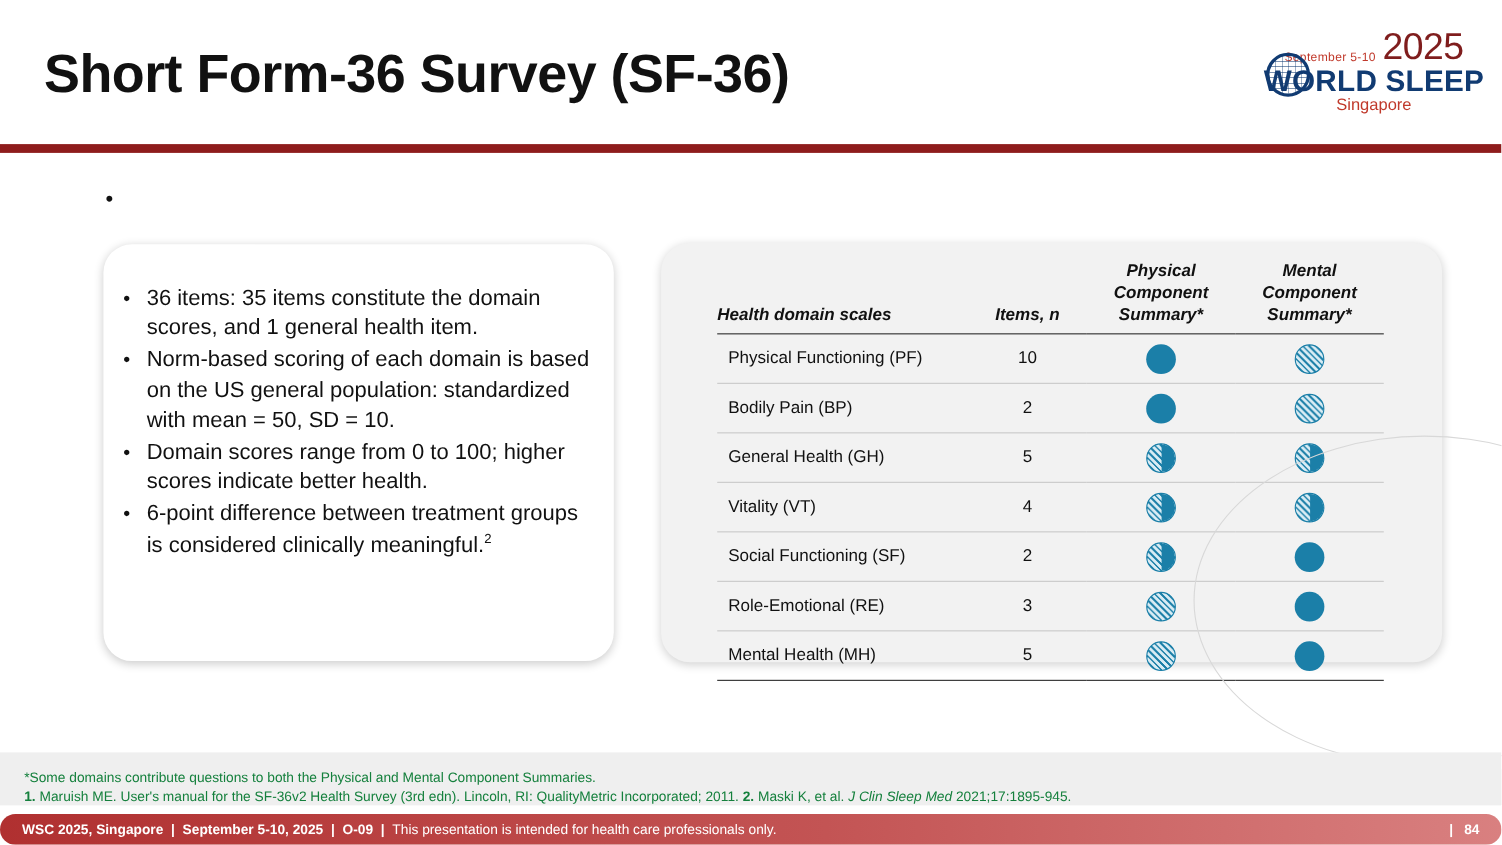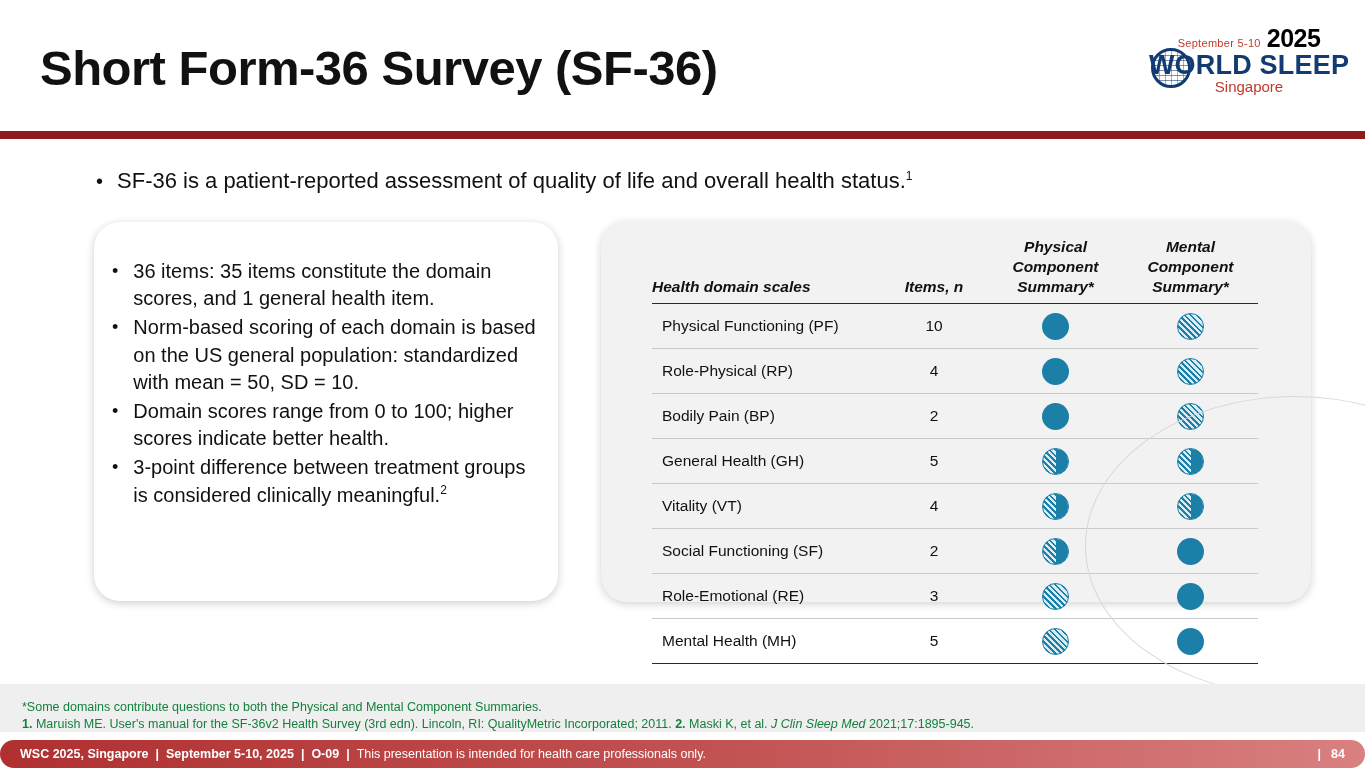--- a/index.html
+++ b/index.html
@@ -37,23 +37,23 @@
     gap: 6px;
   }
   .logo-dates {
     font-size: 11px;
     font-weight: normal;
     color: #c0392b;
     letter-spacing: 0.3px;
     padding-bottom: 2px;
   }
   .logo-year {
-    font-size: 25px;
-    font-weight: bold;
-    color: #000000;
+    font-size: 34px;
+    font-weight: normal;
+    color: #7f1d1d;
     letter-spacing: -0.5px;
     line-height: 1;
   }
   .logo-main {
     font-size: 27px;
     font-weight: bold;
     color: #113b72;
     letter-spacing: 0.2px;
     line-height: 1.05;
   }
@@ -260,23 +260,20 @@
       <span class="logo-year">2025</span>
     </div>
     <div class="logo-main">WORLD SLEEP</div>
     <div class="logo-sub">Singapore</div>
   </div>
 
   <div class="header-rule"></div>
 
   <div class="lead">
     <span class="dot">•</span>
-    <span>
-      <span>SF-36 is a patient-reported assessment of quality of life and overall health status.</span><sup>1</sup>
-    </span>
   </div>
 
   <div class="card-left">
     <div class="bullets">
 
       <div class="bullet-row">
         <span class="dot">•</span>
         <span><span>36 items: 35 items constitute the domain scores, and 1 general health item.</span></span>
       </div>
 
@@ -285,21 +282,21 @@
         <span><span>Norm-based scoring of each domain is based on the US general population: standardized with mean = 50, SD = 10.</span></span>
       </div>
 
       <div class="bullet-row">
         <span class="dot">•</span>
         <span><span>Domain scores range from 0 to 100; higher scores indicate better health.</span></span>
       </div>
 
       <div class="bullet-row">
         <span class="dot">•</span>
-        <span><span>3-point difference between treatment groups is considered clinically meaningful.</span><sup>2</sup></span>
+        <span><span>6-point difference between treatment groups is considered clinically meaningful.</span><sup>2</sup></span>
       </div>
 
     </div>
   </div>
 
   <div class="card-right">
     <table class="domains">
       <thead>
         <tr>
           <th class="h-domain">Health domain scales</th>
@@ -317,26 +314,20 @@
         </tr>
       </thead>
       <tbody>
         <tr>
           <td class="c-domain">Physical Functioning (PF)</td>
           <td>10</td>
           <td><span class="marker full"></span></td>
           <td><span class="marker hatch"></span></td>
         </tr>
         <tr>
-          <td class="c-domain">Role-Physical (RP)</td>
-          <td>4</td>
-          <td><span class="marker full"></span></td>
-          <td><span class="marker hatch"></span></td>
-        </tr>
-        <tr>
           <td class="c-domain">Bodily Pain (BP)</td>
           <td>2</td>
           <td><span class="marker full"></span></td>
           <td><span class="marker hatch"></span></td>
         </tr>
         <tr>
           <td class="c-domain">General Health (GH)</td>
           <td>5</td>
           <td><span class="marker half"></span></td>
           <td><span class="marker half"></span></td>

